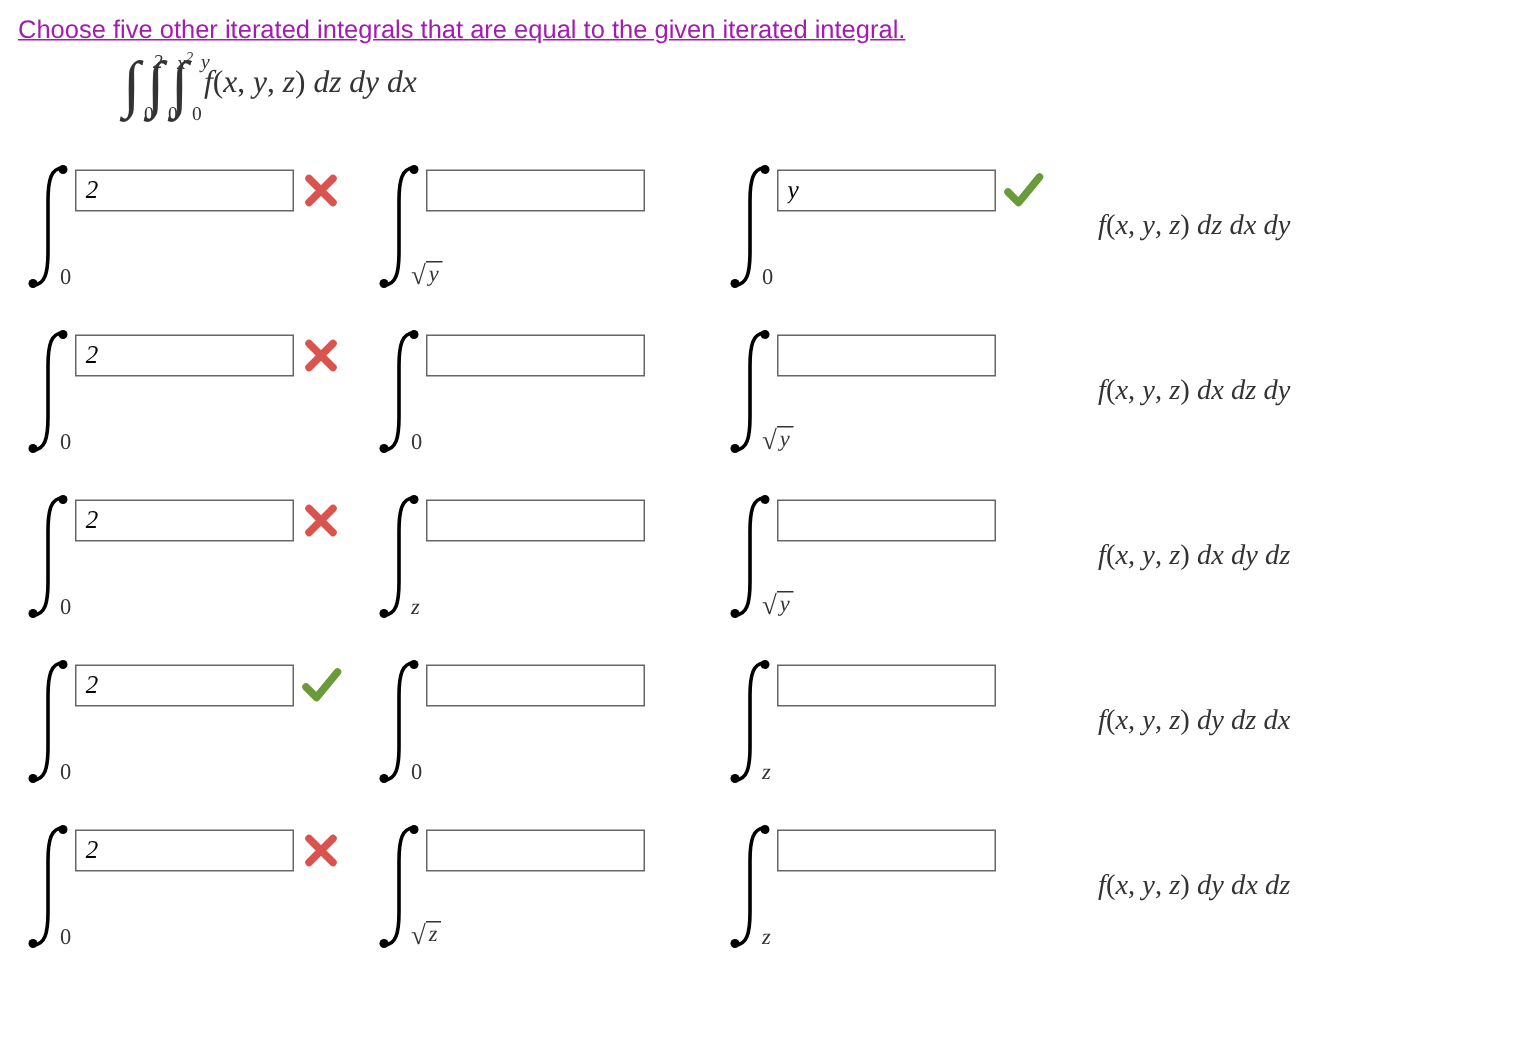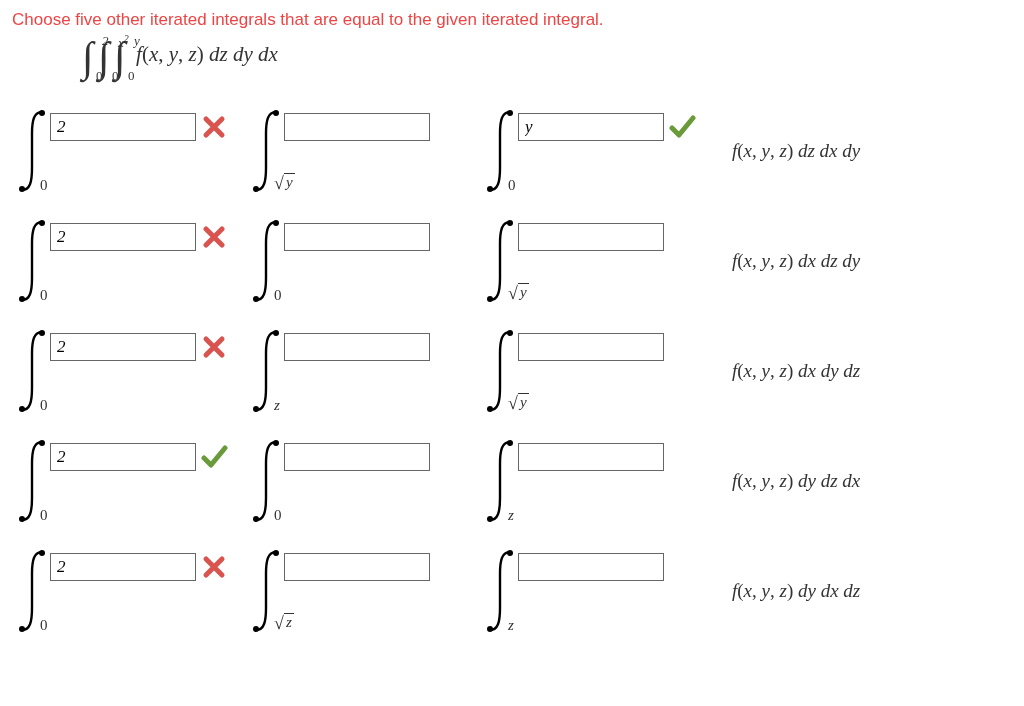--- a/index.html
+++ b/index.html
@@ -6,22 +6,23 @@
     font-family: Georgia, 'Times New Roman', serif;
     font-size: 18px;
     color: #333;
     margin: 0;
     padding: 10px 12px;
     background: #fff;
   }
   .prompt {
     font-family: Verdana, Arial, sans-serif;
     font-size: 17px;
-    color: #ef4444;
+    color: #a21caf;
     margin-bottom: 6px;
+    text-decoration: underline;
   }
   .given {
     margin-left: 70px;
     margin-bottom: 18px;
   }
   .math-it { font-style: italic; font-family: Georgia, serif; }
   .given .int-expr {
     display: inline-block;
     vertical-align: middle;
   }

